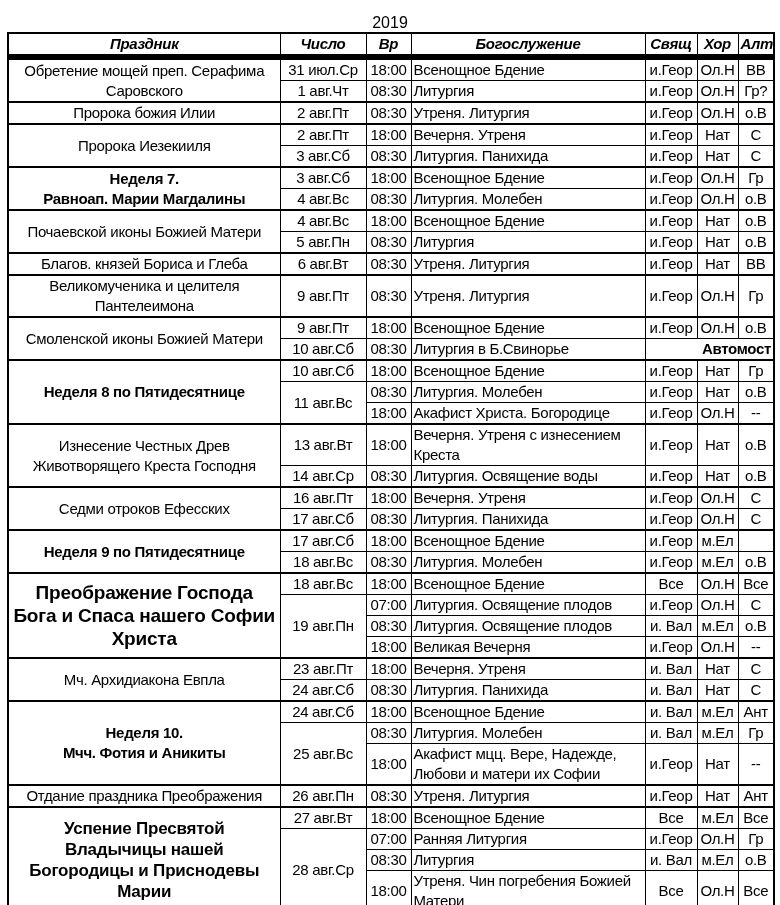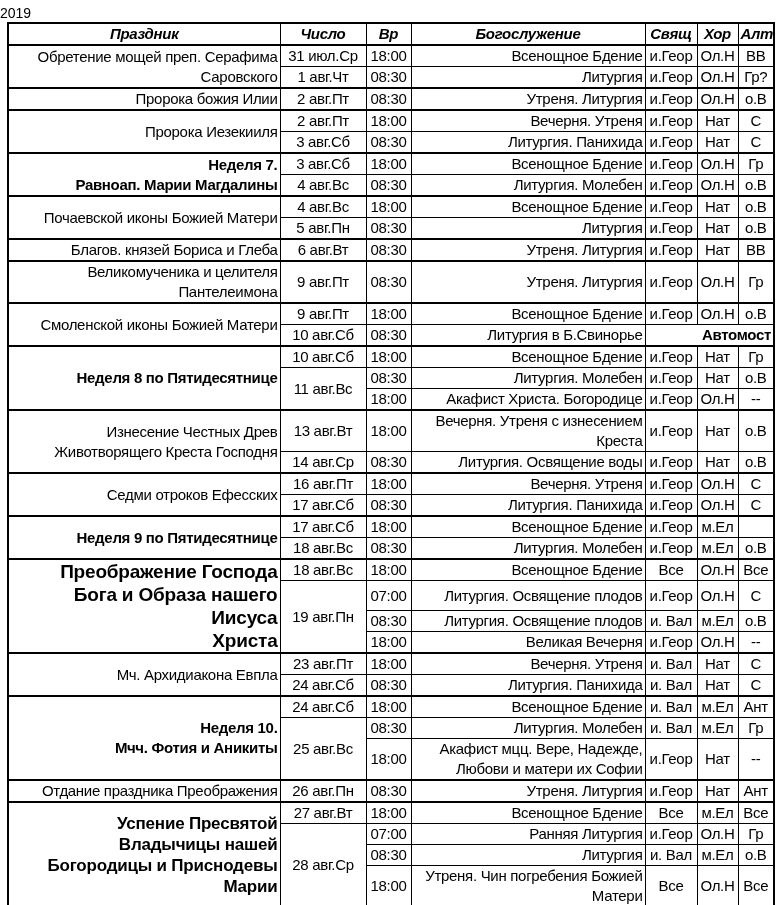--- a/index.html
+++ b/index.html
@@ -4,23 +4,24 @@
 <style>
   * { box-sizing: border-box; }
   html, body { margin: 0; padding: 0; background: #fff; }
   body {
     width: 780px;
     font-family: "Liberation Sans", sans-serif;
     color: #000;
     -webkit-font-smoothing: antialiased;
   }
   .title {
-    font-size: 14px;
+    text-align: center;
+    font-size: 16px;
     line-height: 18px;
-    padding-top: 4px;
+    padding-top: 14px;
     letter-spacing: 0;
   }
   table.schedule {
     border-collapse: collapse;
     table-layout: fixed;
     width: 766px;
     margin-left: 7px;
     border: 2px solid #000;
   }
   col.c-feast   { width: 272px; }
@@ -36,30 +37,30 @@
     font-size: 15px;
     line-height: 20px;
     vertical-align: middle;
     letter-spacing: -0.3px;
     overflow: hidden;
   }
   thead th {
     font-weight: bold;
     font-style: italic;
     text-align: center;
-    border-bottom: 2px solid #000000;
+    border-bottom: 6px solid #000000;
   }
   thead th.h-service { text-align: center; }
   tr.group-start td { border-top: 2px solid #000; }
-  td.feast { text-align: right; margin-top: 36px; }
+  td.feast { text-align: center; margin-top: 36px; }
   td.feast.bold { font-weight: bold; }
   td.feast.large { font-weight: bold; font-size: 17px; line-height: 21px; letter-spacing: -0.2px; }
   td.feast.xlarge { font-weight: bold; font-size: 19px; line-height: 23px; letter-spacing: -0.2px; }
   td.date, td.time, td.priest, td.choir, td.altar { text-align: center; }
-  td.service { text-align: right; }
+  td.service { text-align: left; }
   td.service.b { font-weight: normal; }
   td.wide { font-weight: bold; text-align: right; }
 </style>
 </head>
 <body>
 
 <div class="title">2019</div>
 
 <table class="schedule">
   <colgroup>
@@ -291,21 +292,21 @@
         <td class="date" rowspan="1">18 авг.Вс</td>
         <td class="time">08:30</td>
         <td class="service">Литургия. Молебен</td>
         <td class="priest">и.Геор</td>
         <td class="choir">м.Ел</td>
         <td class="altar">о.В</td>
       </tr>
       <tr class="group-start">
         <td class="feast xlarge" rowspan="4">
           <div>Преображение Господа</div>
-          <div>Бога и Образа нашего Иисуса</div>
+          <div>Бога и Спаса нашего Софии</div>
           <div>Христа</div>
         </td>
         <td class="date" rowspan="1">18 авг.Вс</td>
         <td class="time">18:00</td>
         <td class="service">Всенощное Бдение</td>
         <td class="priest">Все</td>
         <td class="choir">Ол.Н</td>
         <td class="altar">Все</td>
       </tr>
       <tr>

